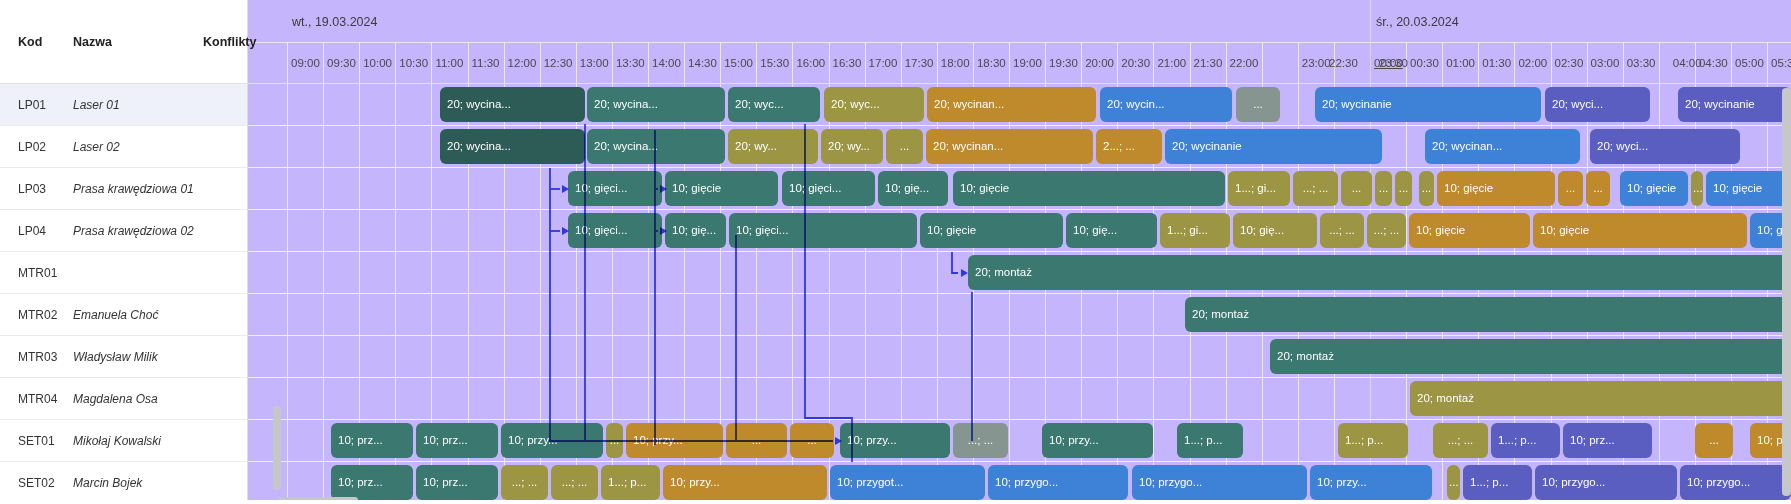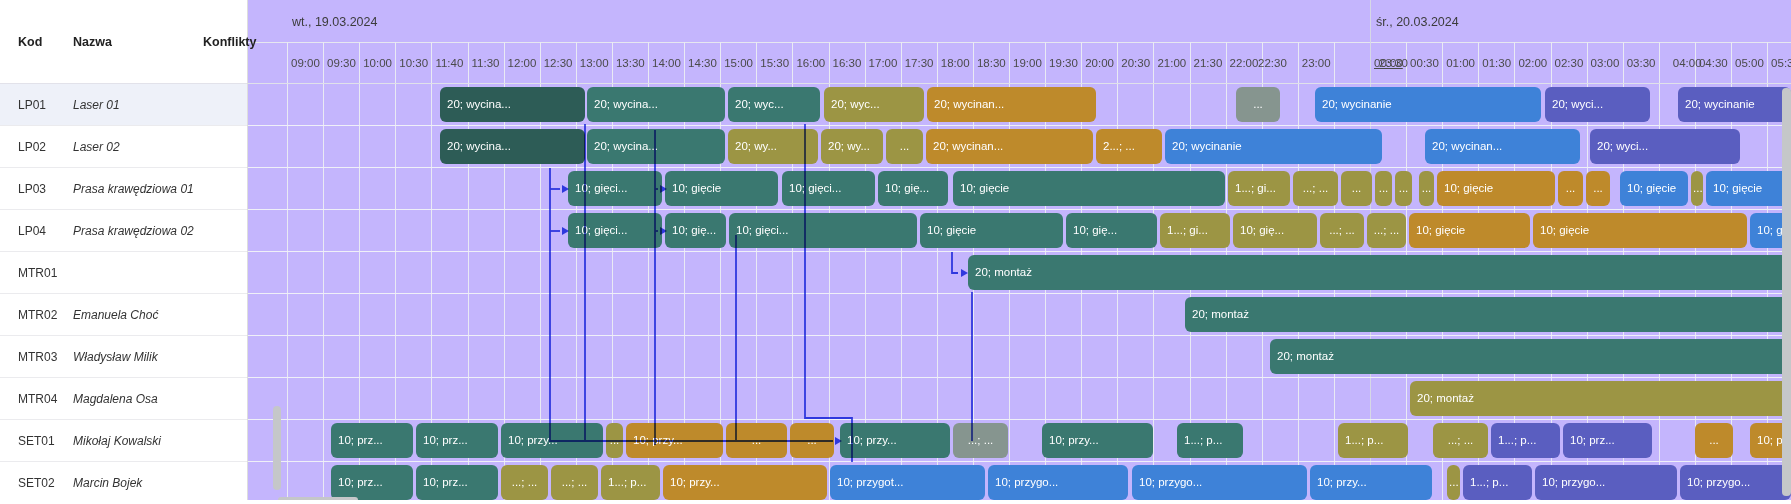--- a/index.html
+++ b/index.html
@@ -43,21 +43,21 @@
   <div id="chart">
     <div class="hline-daystrip"></div>
     <div class="hline-header"></div>
     <div class="day-label" style="left:292px;">wt., 19.03.2024</div>
     <div class="day-label" style="left:1376px;">śr., 20.03.2024</div>
     <div id="ticks">
         <div class="tick" style="left: 291px;">09:00</div>
         <div class="tick" style="left: 327.1px;">09:30</div>
         <div class="tick" style="left: 363.2px;">10:00</div>
         <div class="tick" style="left: 399.3px;">10:30</div>
-        <div class="tick" style="left: 435.4px;">11:40</div>
+        <div class="tick" style="left: 435.4px;">11:00</div>
         <div class="tick" style="left: 471.5px;">11:30</div>
         <div class="tick" style="left: 507.6px;">12:00</div>
         <div class="tick" style="left: 543.7px;">12:30</div>
         <div class="tick" style="left: 579.8px;">13:00</div>
         <div class="tick" style="left: 615.9px;">13:30</div>
         <div class="tick" style="left: 652px;">14:00</div>
         <div class="tick" style="left: 688.1px;">14:30</div>
         <div class="tick" style="left: 724.2px;">15:00</div>
         <div class="tick" style="left: 760.3px;">15:30</div>
         <div class="tick" style="left: 796.4px;">16:00</div>
@@ -66,21 +66,21 @@
         <div class="tick" style="left: 904.7px;">17:30</div>
         <div class="tick" style="left: 940.8px;">18:00</div>
         <div class="tick" style="left: 976.9px;">18:30</div>
         <div class="tick" style="left: 1013px;">19:00</div>
         <div class="tick" style="left: 1049.1px;">19:30</div>
         <div class="tick" style="left: 1085.2px;">20:00</div>
         <div class="tick" style="left: 1121.3px;">20:30</div>
         <div class="tick" style="left: 1157.4px;">21:00</div>
         <div class="tick" style="left: 1193.5px;">21:30</div>
         <div class="tick" style="left: 1229.6px;">22:00</div>
-        <div class="tick" style="left: 1258px;">22:30</div>
+        <div class="tick" style="left: 1329px;">22:30</div>
         <div class="tick" style="left: 1301.8px;">23:00</div>
         <div class="tick" style="left: 1379px;">23:30</div>
         <div class="tick" style="left: 1374px; text-decoration: underline;">00:00</div>
         <div class="tick" style="left: 1410.1px;">00:30</div>
         <div class="tick" style="left: 1446.2px;">01:00</div>
         <div class="tick" style="left: 1482.3px;">01:30</div>
         <div class="tick" style="left: 1518.4px;">02:00</div>
         <div class="tick" style="left: 1554.5px;">02:30</div>
         <div class="tick" style="left: 1590.6px;">03:00</div>
         <div class="tick" style="left: 1626.7px;">03:30</div>
@@ -133,20 +133,21 @@
         <div class="vline" style="left: 1731px;"></div>
         <div class="vline" style="left: 1767.1px;"></div>
       </div>
     <div id="chart-rows">
         <div class="chart-row" style="top: 84px;">
           <div class="bar" style="left: 440px; width: 145px; background: rgb(45, 92, 86);">20; wycina...</div>
           <div class="bar" style="left: 587px; width: 138px; background: rgb(58, 120, 112);">20; wycina...</div>
           <div class="bar" style="left: 728px; width: 92px; background: rgb(58, 120, 112);">20; wyc...</div>
           <div class="bar" style="left: 824px; width: 100px; background: rgb(156, 149, 68);">20; wyc...</div>
           <div class="bar" style="left: 927px; width: 169px; background: rgb(190, 138, 43);">20; wycinan...</div>
+          <div class="bar" style="left: 1100px; width: 132px; background: rgb(62, 130, 216);">20; wycin...</div>
           <div class="bar dots" style="left: 1236px; width: 44px; background: rgb(134, 149, 143);">...</div>
           <div class="bar" style="left: 1315px; width: 226px; background: rgb(62, 130, 216);">20; wycinanie</div>
           <div class="bar" style="left: 1545px; width: 105px; background: rgb(90, 94, 192);">20; wyci...</div>
           <div class="bar" style="left: 1678px; width: 113px; background: rgb(90, 94, 192);">20; wycinanie</div>
         </div>
         <div class="chart-row" style="top: 126px;">
           <div class="bar" style="left: 440px; width: 145px; background: rgb(45, 92, 86);">20; wycina...</div>
           <div class="bar" style="left: 587px; width: 138px; background: rgb(58, 120, 112);">20; wycina...</div>
           <div class="bar" style="left: 728px; width: 90px; background: rgb(156, 149, 68);">20; wy...</div>
           <div class="bar" style="left: 821px; width: 62px; background: rgb(156, 149, 68);">20; wy...</div>

